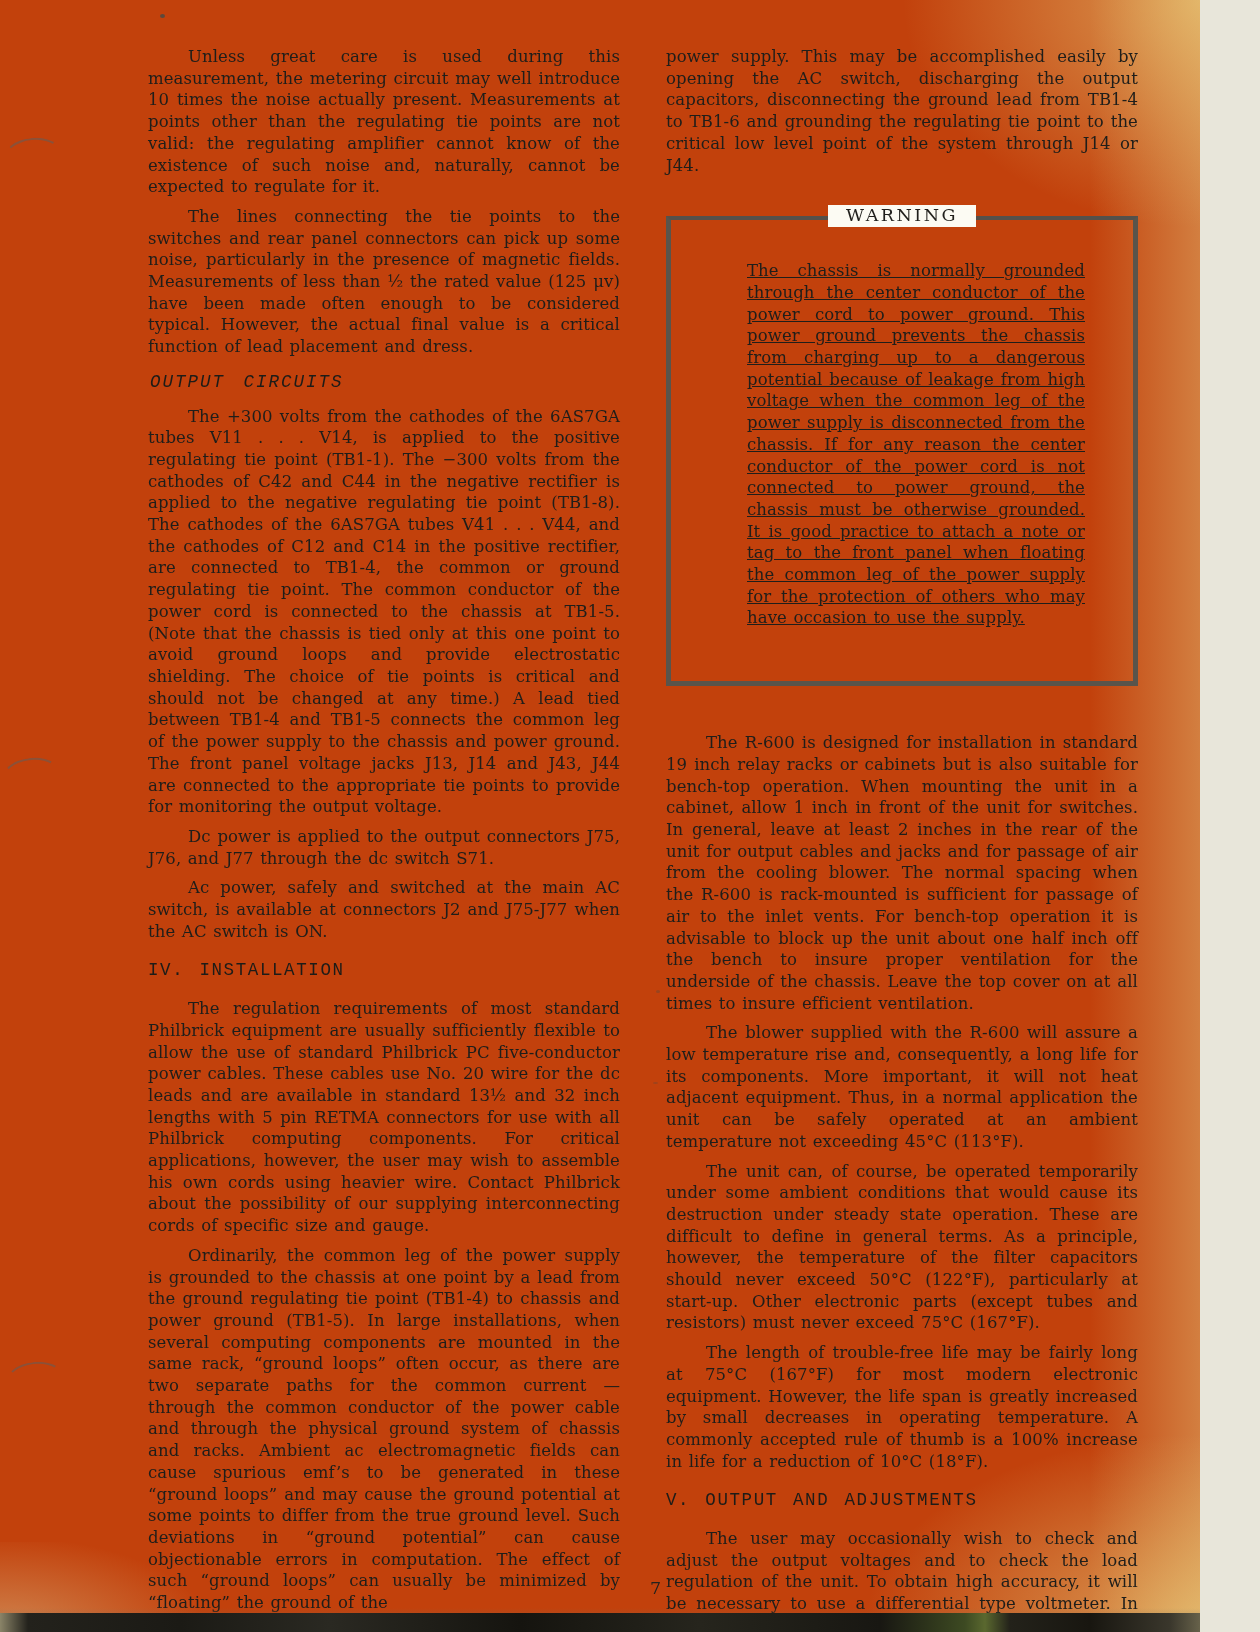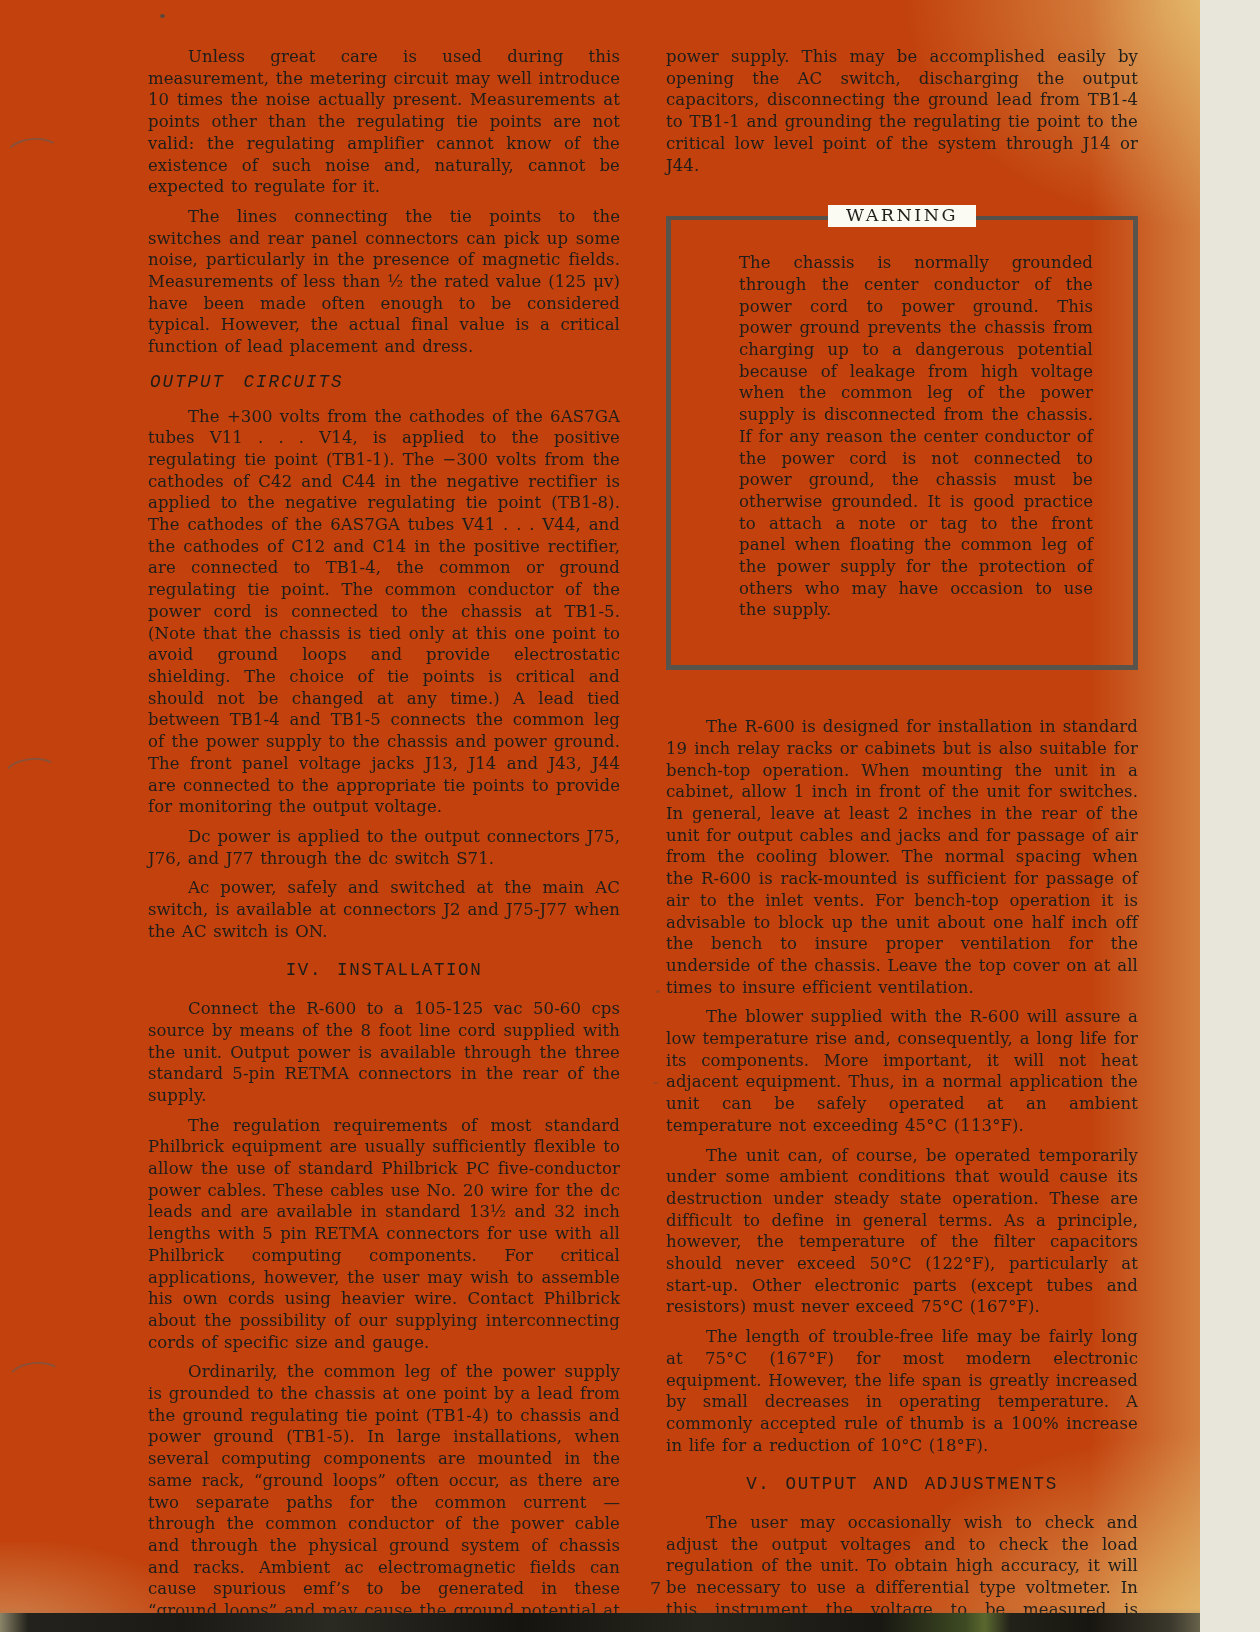--- a/index.html
+++ b/index.html
@@ -54,21 +54,21 @@
     font-size: 17.5px; font-weight: normal; color: #1d1c18;
     margin: 0;
     font-family: Liberation Mono, monospace;
   }
   .section-italic {
     font-style: italic;
     letter-spacing: 2px; word-spacing: 6px;
     margin: 14px 0 12px 2px;
   }
   .section-centered {
-    text-align: center;
+    text-align: left;
     letter-spacing: 1.6px; word-spacing: 3px;
     margin: 18px 0 16px 0;
   }
 
   
   .warning-box {
     position: relative;
     margin: 40px 0 46px 0;
     border: 5px solid #59544b;
     border-top: 4px solid #55504a;
@@ -78,21 +78,21 @@
     position: absolute; top: -15px; left: 0; right: 0;
     text-align: center;
   }
   .warning-title span {
     display: inline-block;
     background: #fcfbf3;
     padding: 0 18px;
     font-size: 17.5px; letter-spacing: 2.5px;
     color: #201f1b;
   }
-  .warning-body { margin: 8px; text-align: justify; }
+  .warning-body { margin: 16px; text-align: justify; text-decoration: underline; }
 
   .page-num {
     position: absolute; left: 650px; top: 1578px;
     font-size: 17.5px; color: #23221e;
   }
 
   
   .arc {
     position: absolute; width: 54px; height: 32px;
     border: 2px solid transparent;
@@ -137,27 +137,26 @@
   <div class="tint-bottomleft"></div>
 
   <div class="col col-left">
     <p class="para indent">Unless great care is used during this measurement, the metering circuit may well introduce 10 times the noise actually present. Measurements at points other than the regulating tie points are not valid: the regulating amplifier cannot know of the existence of such noise and, naturally, cannot be expected to regulate for it.</p>
     <p class="para indent">The lines connecting the tie points to the switches and rear panel connectors can pick up some noise, particularly in the presence of magnetic fields. Measurements of less than ½ the rated value (125 μv) have been made often enough to be considered typical. However, the actual final value is a critical function of lead placement and dress.</p>
     <h2 class="section-italic">OUTPUT CIRCUITS</h2>
     <p class="para indent">The +300 volts from the cathodes of the 6AS7GA tubes V11 . . . V14, is applied to the positive regulating tie point (TB1-1). The −300 volts from the cathodes of C42 and C44 in the negative rectifier is applied to the negative regulating tie point (TB1-8). The cathodes of the 6AS7GA tubes V41 . . . V44, and the cathodes of C12 and C14 in the positive rectifier, are connected to TB1-4, the common or ground regulating tie point. The common conductor of the power cord is connected to the chassis at TB1-5. (Note that the chassis is tied only at this one point to avoid ground loops and provide electrostatic shielding. The choice of tie points is critical and should not be changed at any time.) A lead tied between TB1-4 and TB1-5 connects the common leg of the power supply to the chassis and power ground. The front panel voltage jacks J13, J14 and J43, J44 are connected to the appropriate tie points to provide for monitoring the output voltage.</p>
     <p class="para indent">Dc power is applied to the output connectors J75, J76, and J77 through the dc switch S71.</p>
     <p class="para indent">Ac power, safely and switched at the main AC switch, is available at connectors J2 and J75-J77 when the AC switch is ON.</p>
     <h2 class="section-centered">IV. INSTALLATION</h2>
-    <p class="para indent">Connect the R-600 to a 105-125 vac 50-60 cps source by means of the 8 foot line cord supplied with the unit. Output power is available through the three standard 5-pin RETMA connectors in the rear of the supply.</p>
     <p class="para indent">The regulation requirements of most standard Philbrick equipment are usually sufficiently flexible to allow the use of standard Philbrick PC five-conductor power cables. These cables use No. 20 wire for the dc leads and are available in standard 13½ and 32 inch lengths with 5 pin RETMA connectors for use with all Philbrick computing components. For critical applications, however, the user may wish to assemble his own cords using heavier wire. Contact Philbrick about the possibility of our supplying interconnecting cords of specific size and gauge.</p>
     <p class="para indent">Ordinarily, the common leg of the power supply is grounded to the chassis at one point by a lead from the ground regulating tie point (TB1-4) to chassis and power ground (TB1-5). In large installations, when several computing components are mounted in the same rack, “ground loops” often occur, as there are two separate paths for the common current — through the common conductor of the power cable and through the physical ground system of chassis and racks. Ambient ac electromagnetic fields can cause spurious emf’s to be generated in these “ground loops” and may cause the ground potential at some points to differ from the true ground level. Such deviations in “ground potential” can cause objectionable errors in computation. The effect of such “ground loops” can usually be minimized by “floating” the ground of the</p>
   </div>
 
   <div class="col col-right">
-    <p class="para noindent">power supply. This may be accomplished easily by opening the AC switch, discharging the output capacitors, disconnecting the ground lead from TB1-4 to TB1-1 and grounding the regulating tie point to the critical low level point of the system through J14 or J44.</p>
+    <p class="para noindent">power supply. This may be accomplished easily by opening the AC switch, discharging the output capacitors, disconnecting the ground lead from TB1-4 to TB1-6 and grounding the regulating tie point to the critical low level point of the system through J14 or J44.</p>
 
     <div class="warning-box">
       <div class="warning-title">
         <span>WARNING</span>
       </div>
       <p class="warning-body">The chassis is normally grounded through the center conductor of the power cord to power ground. This power ground prevents the chassis from charging up to a dangerous potential because of leakage from high voltage when the common leg of the power supply is disconnected from the chassis. If for any reason the center conductor of the power cord is not connected to power ground, the chassis must be otherwise grounded. It is good practice to attach a note or tag to the front panel when floating the common leg of the power supply for the protection of others who may have occasion to use the supply.</p>
     </div>
 
     <p class="para indent">The R-600 is designed for installation in standard 19 inch relay racks or cabinets but is also suitable for bench-top operation. When mounting the unit in a cabinet, allow 1 inch in front of the unit for switches. In general, leave at least 2 inches in the rear of the unit for output cables and jacks and for passage of air from the cooling blower. The normal spacing when the R-600 is rack-mounted is sufficient for passage of air to the inlet vents. For bench-top operation it is advisable to block up the unit about one half inch off the bench to insure proper ventilation for the underside of the chassis. Leave the top cover on at all times to insure efficient ventilation.</p>
     <p class="para indent">The blower supplied with the R-600 will assure a low temperature rise and, consequently, a long life for its components. More important, it will not heat adjacent equipment. Thus, in a normal application the unit can be safely operated at an ambient temperature not exceeding 45°C (113°F).</p>

